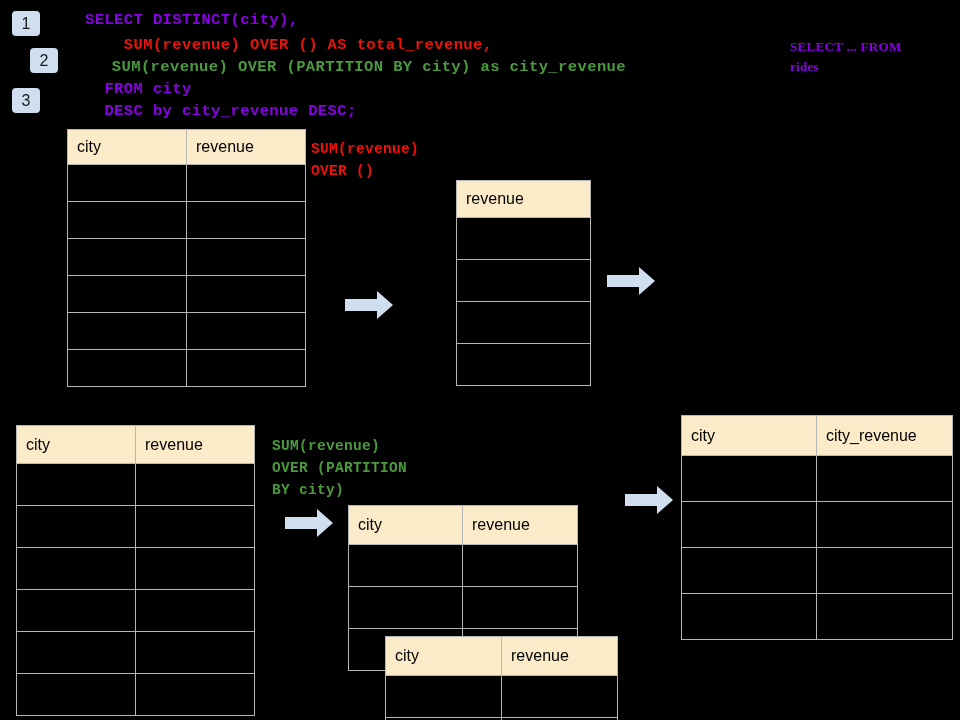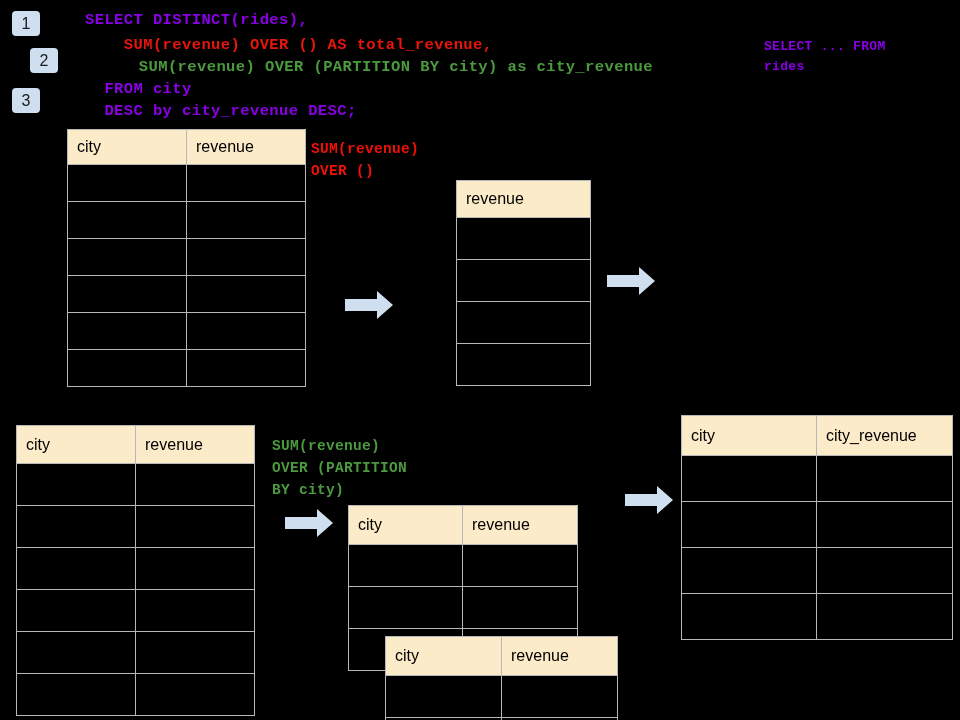--- a/index.html
+++ b/index.html
@@ -93,27 +93,27 @@
 </style>
 </head>
 <body>
 
 <div id="stage">
 
   <div class="badge" style="left:12px; top:11px;">1</div>
   <div class="badge" style="left:30px; top:48px;">2</div>
   <div class="badge" style="left:12px; top:88px;">3</div>
 
-  <div class="sql sql-purple" style="left:85px; top:10px;">SELECT DISTINCT(rides),</div>
+  <div class="sql sql-purple" style="left:85px; top:10px;">SELECT DISTINCT(city),</div>
   <div class="sql sql-red" style="left:85px; top:35px;">    SUM(revenue) OVER () AS total_revenue,</div>
-  <div class="sql sql-green" style="left:100px; top:57px;">    SUM(revenue) OVER (PARTITION BY city) as city_revenue</div>
+  <div class="sql sql-green" style="left:73px; top:57px;">    SUM(revenue) OVER (PARTITION BY city) as city_revenue</div>
   <div class="sql sql-purple" style="left:85px; top:79px;">  FROM city</div>
   <div class="sql sql-purple" style="left:85px; top:101px;">  DESC by city_revenue DESC;</div>
 
-  <div class="note note-purple" style="left:764px; top:37px;">SELECT ... FROM
+  <div class="note note-purple" style="left:790px; top:37px;font-family:Liberation Serif, serif;">SELECT ... FROM
 rides</div>
 
   <div class="note note-red" style="left:311px; top:138px;">SUM(revenue)
 OVER ()</div>
 
   <div class="note note-green" style="left:272px; top:435px;">SUM(revenue)
 OVER (PARTITION
 BY city)</div>
 
   <table class="tbl" style="left:67px; top:129px; width:238px;">

